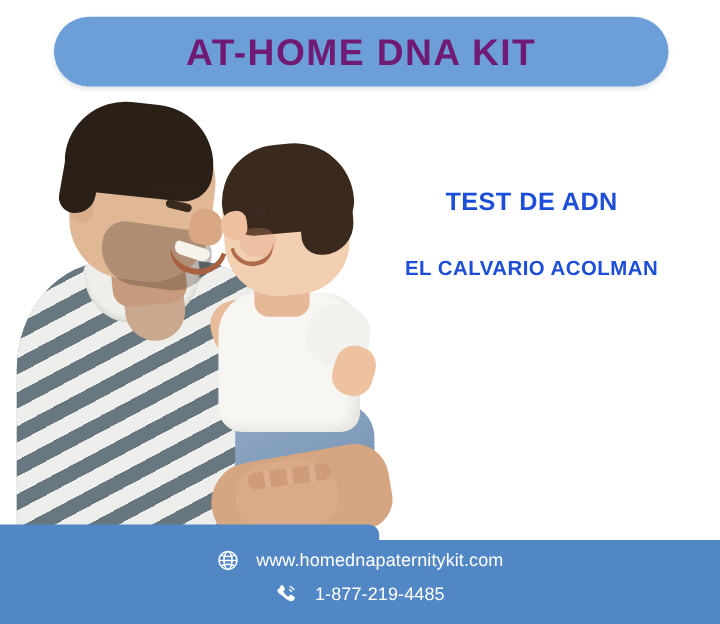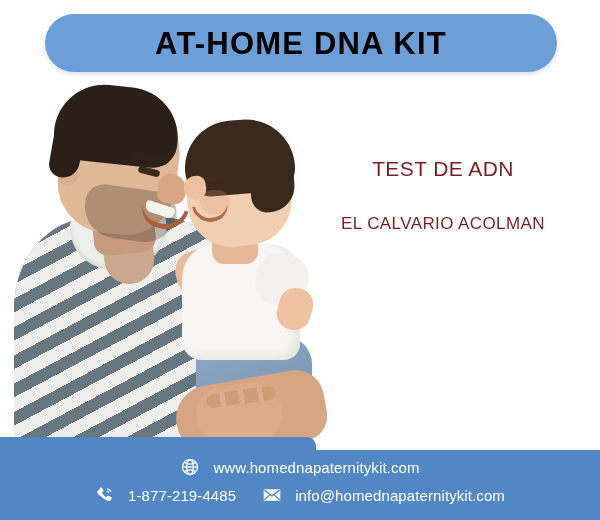--- a/index.html
+++ b/index.html
@@ -15,21 +15,21 @@
   
   .header-banner{
     position:absolute;left:45px;top:14px;
     width:512px;height:58px;
     background:#6c9fd8;
     border-radius:29px;
     display:flex;align-items:center;justify-content:center;
     box-shadow:0 2px 4px rgba(120,140,165,0.28);
   }
   .header-title{
-    color:#000000;
+    color:#701a75;
     font-size:31px;
     font-weight:bold;
     letter-spacing:1.2px;
     white-space:nowrap;
     line-height:1;
   }
 
   
   .photo-area{
     position:absolute;left:0px;top:78px;
@@ -198,22 +198,22 @@
     border-bottom:4px solid #b06a4c;border-left:3px solid #b06a4c;
     border-radius:0 0 18px 22px;transform:rotate(-16deg);
   }
 
   
   .text-block{
     position:absolute;left:286px;top:158px;width:314px;
     text-align:center;
   }
   .loc-line{
-    color:#7f1d1d;
-    font-weight:normal;
+    color:#1d4ed8;
+    font-weight:bold;
     font-size:21px;
     letter-spacing:.4px;
     line-height:1;
     white-space:nowrap;
   }
   .loc-line.l1{margin-bottom:36px;}
   .loc-line.l2{margin-bottom:36px;}
   .loc-line.l3{font-size:17px;}
 
   
@@ -334,28 +334,18 @@
           <span class="f-icon">
             <svg viewBox="0 0 24 24">
               <path fill="#ffffff" d="M6.1 3.2c.7-.5 1.6-.3 2.1.4l1.7 2.5c.4.6.3 1.4-.2 1.9l-1 .9c-.2.2-.3.6-.1.9.5.9 1.2 1.8 2 2.6s1.7 1.5 2.6 2c.3.2.7.1.9-.1l.9-1c.5-.5 1.3-.6 1.9-.2l2.5 1.7c.7.5.9 1.4.4 2.1l-1 1.4c-.6.8-1.6 1.2-2.6 1-2.4-.5-5-2.1-7.2-4.3S3.2 11.7 2.7 9.3c-.2-1 .2-2 1-2.6l1.4-1z"></path>
               <path fill="none" stroke="#ffffff" stroke-width="1.4" stroke-linecap="round" d="M15.2 4.6c1.6.4 3 1.5 3.8 3"></path>
               <path fill="none" stroke="#ffffff" stroke-width="1.4" stroke-linecap="round" d="M14.6 7.6c.9.3 1.6.9 2 1.8"></path>
             </svg>
           </span>
           <span class="f-text">1-877-219-4485</span>
         </div>
 
-        <div class="f-item">
-          <span class="f-icon">
-            <svg viewBox="0 0 24 24">
-              <rect x="2" y="5" width="20" height="14" rx="1.5" fill="#ffffff"></rect>
-              <path d="M2.8 6.2 12 13l9.2-6.8" fill="none" stroke="#5287c6" stroke-width="1.8" stroke-linejoin="round"></path>
-              <path d="M2.8 17.8 9.2 12M21.2 17.8 14.8 12" fill="none" stroke="#5287c6" stroke-width="1.5"></path>
-            </svg>
-          </span>
-          <span class="f-text">info@homednapaternitykit.com</span>
-        </div>
       </div>
 
     </div>
   </div>
 
 </div>
 
 </body></html>

